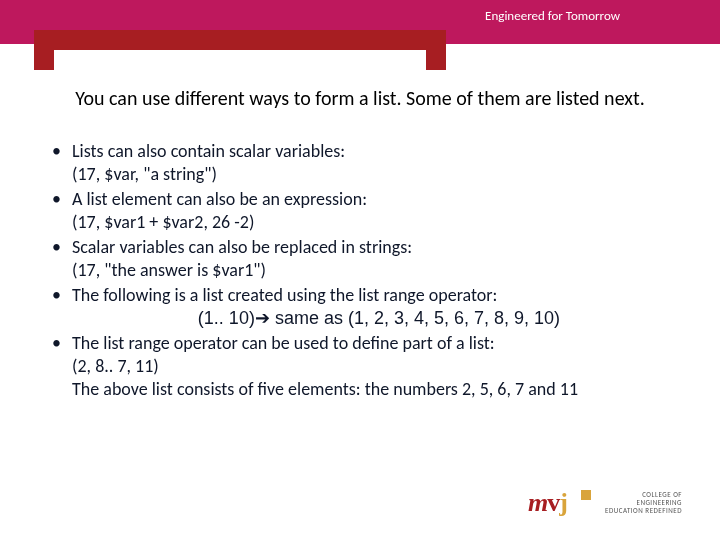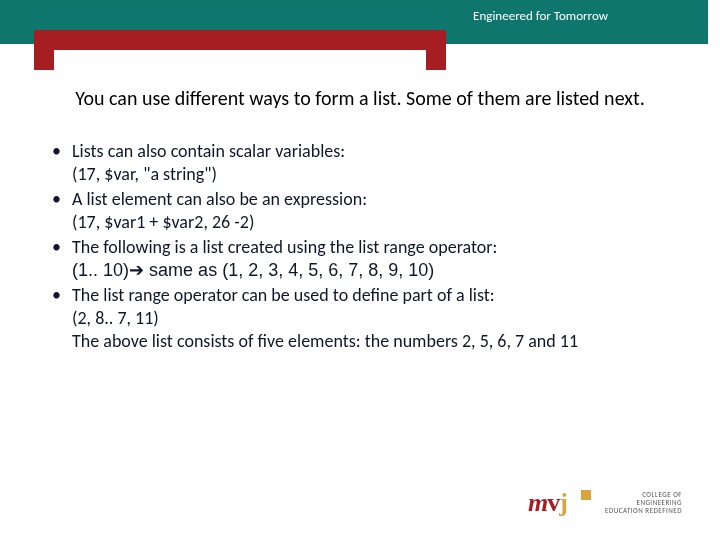--- a/index.html
+++ b/index.html
@@ -6,23 +6,23 @@
   body {
     width: 720px;
     height: 540px;
     background: #ffffff;
     font-family: Calibri, "Segoe UI", Arial, sans-serif;
     position: relative;
     overflow: hidden;
   }
   .header-bar {
     position: absolute;
-    top: 0; left: 0; right: 12px;
+    top: 0; left: 0; right: 0;
     height: 44px;
-    background: #0f766e;
+    background: #be185d;
   }
   .header-text {
     position: absolute;
     top: 8px;
     right: 100px;
     color: #ffffff;
     font-size: 13px;
     font-weight: 400;
   }
   .notch-wrap {
@@ -78,21 +78,21 @@
   .bullets li::before {
     content: "•";
     position: absolute;
     left: 0;
     top: 0;
     font-size: 18px;
   }
   .sub {
     display: block;
   }
-  .arrow { font-family: "Segoe UI Symbol", Arial; }
+  .arrow { font-family: "Segoe UI Symbol", Arial; text-align: center; }
   .logo {
     position: absolute;
     bottom: 22px;
     right: 38px;
     display: flex;
     align-items: center;
     gap: 14px;
   }
   .logo-mark {
     font-family: Georgia, "Times New Roman", serif;
@@ -139,20 +139,24 @@
   <ul>
     <li>
       <span>Lists can also contain scalar variables:</span>
       <span class="sub">(17, $var, "a string")</span>
     </li>
     <li>
       <span>A list element can also be an expression:</span>
       <span class="sub">(17, $var1 + $var2, 26 -2)</span>
     </li>
     <li>
+      <span>Scalar variables can also be replaced in strings:</span>
+      <span class="sub">(17, "the answer is $var1")</span>
+    </li>
+    <li>
       <span>The following is a list created using the list range operator:</span>
       <span class="sub arrow">(1.. 10)➔ same as (1, 2, 3, 4, 5, 6, 7, 8, 9, 10)</span>
     </li>
     <li>
       <span>The list range operator can be used to define part of a list:</span>
       <span class="sub">(2, 8.. 7, 11)</span>
       <span class="sub">The above list consists of five elements: the numbers 2, 5, 6, 7 and 11</span>
     </li>
   </ul>
 </div>

